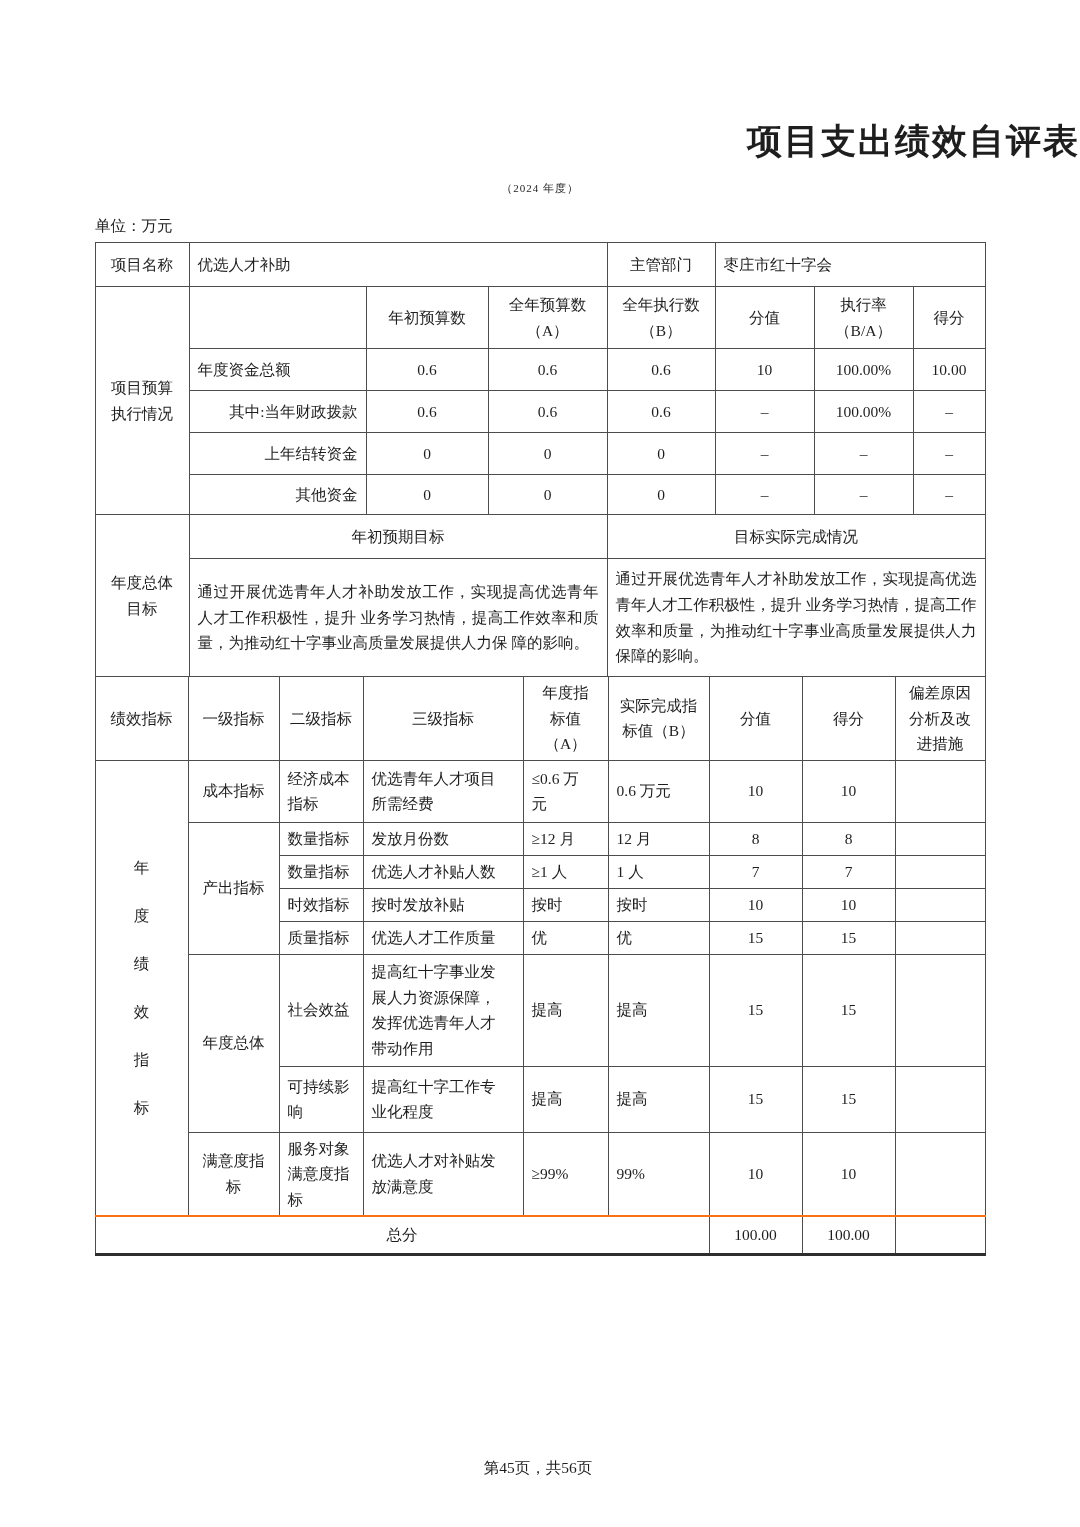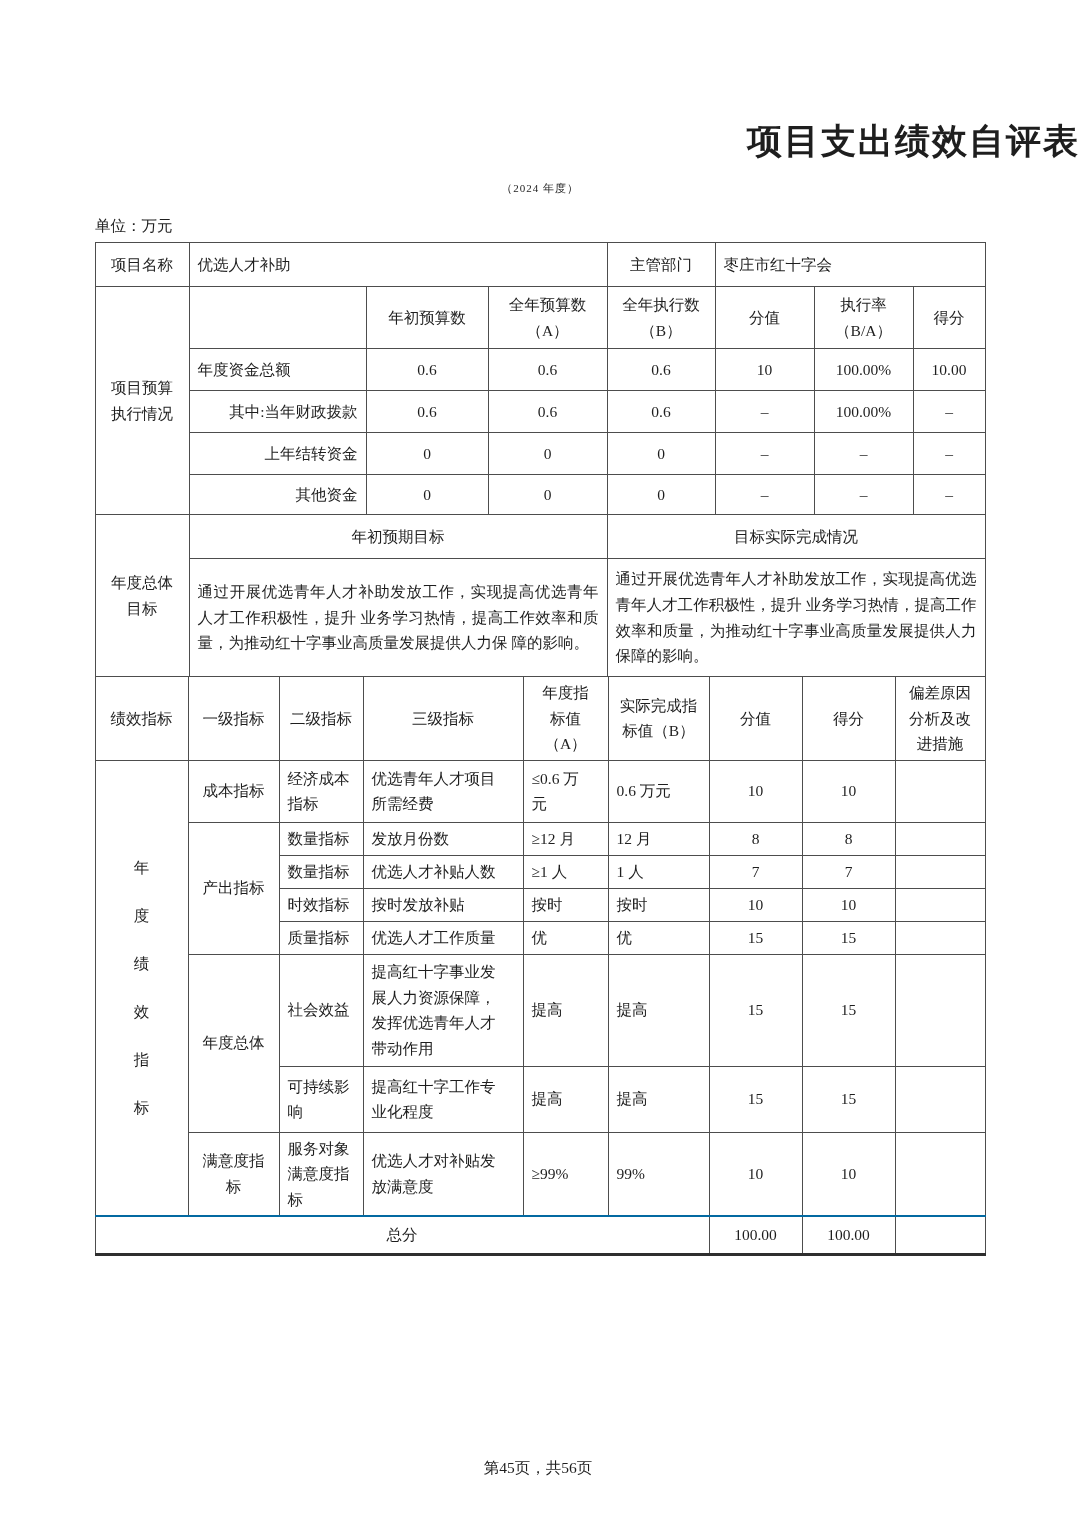--- a/index.html
+++ b/index.html
@@ -58,21 +58,21 @@
     line-height:29px;
   }
   .vstack{
     width:18px;
     margin:0 auto;
     line-height:48px;
     text-align:center;
     word-break:break-all;
   }
   tr.row-total td{
-    border-top:2px solid #0369a1;
+    border-top:2px solid #f97316;
     border-bottom:3px solid #2e2e2e;
   }
   .footer{
     position:absolute;
     left:0;right:4px;
     bottom:48px;
     text-align:center;
     font-size:15.5px;
   }
 </style>

